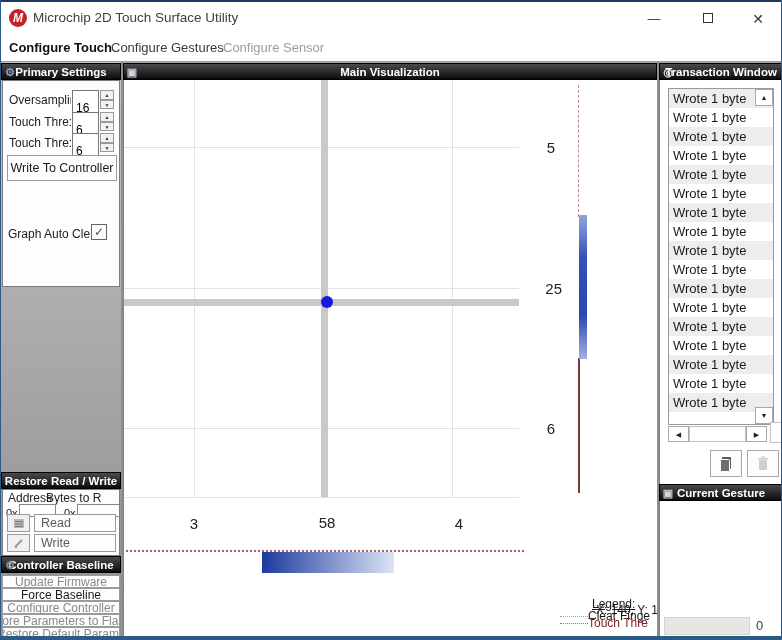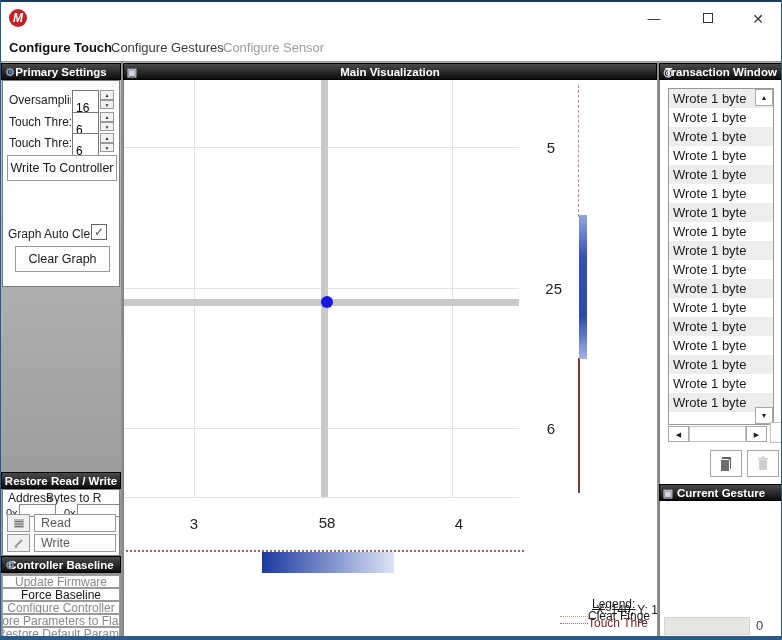--- a/index.html
+++ b/index.html
@@ -127,20 +127,21 @@
   .splitter { top:62px; width:2px; height:574px; background:#8f8f8f; }
 </style>
 </head>
 <body>
 
 <div id="window">
   <div class="abs" id="top-border"></div>
 
   <div class="abs" id="title-bar">
     <div class="abs" id="logo">M</div>
+    <div class="abs" id="title-text">Microchip 2D Touch Surface Utility</div>
     <div class="abs win-btn" id="btn-min">—</div>
     <div class="abs win-btn" id="btn-max"><span></span></div>
     <div class="abs win-btn" id="btn-close">✕</div>
   </div>
 
   <div class="abs" id="toolbar">
     <div class="abs tab" id="tab-touch">Configure Touch</div>
     <div class="abs tab" id="tab-gestures">Configure Gestures</div>
     <div class="abs tab" id="tab-sensor">Configure Sensor</div>
     <div class="abs" id="rec-icon">REC</div>
@@ -192,21 +193,20 @@
       <div class="ps-label" style="top:55px;">Touch Thre:</div>
       <input class="ps-input" style="top: 52px;" value="6">
       <div class="spin" style="top:52px;">
           <div>▲</div>
           <div>▼</div>
         </div>
 
       <div class="btn" id="write-ctrl-btn">Write To Controller</div>
       <div id="auto-clear-label">Graph Auto Cle</div>
       <div id="auto-clear-box">✓</div>
-      <div class="btn" id="clear-graph-btn">Clear Graph</div>
     </div>
 
     <div class="abs panel-header" id="rw-header">
       <span class="hdr-icon" style="color:#cfd6e0;">▪</span>
       <span>Restore Read / Write</span>
     </div>
     <div class="abs panel-body" id="rw-body">
       <div class="rw-label" style="left:5px;">Address</div>
       <div class="rw-label" style="left:43px;">Bytes to R</div>
       <div class="hex" style="left:3px;">0x</div>

